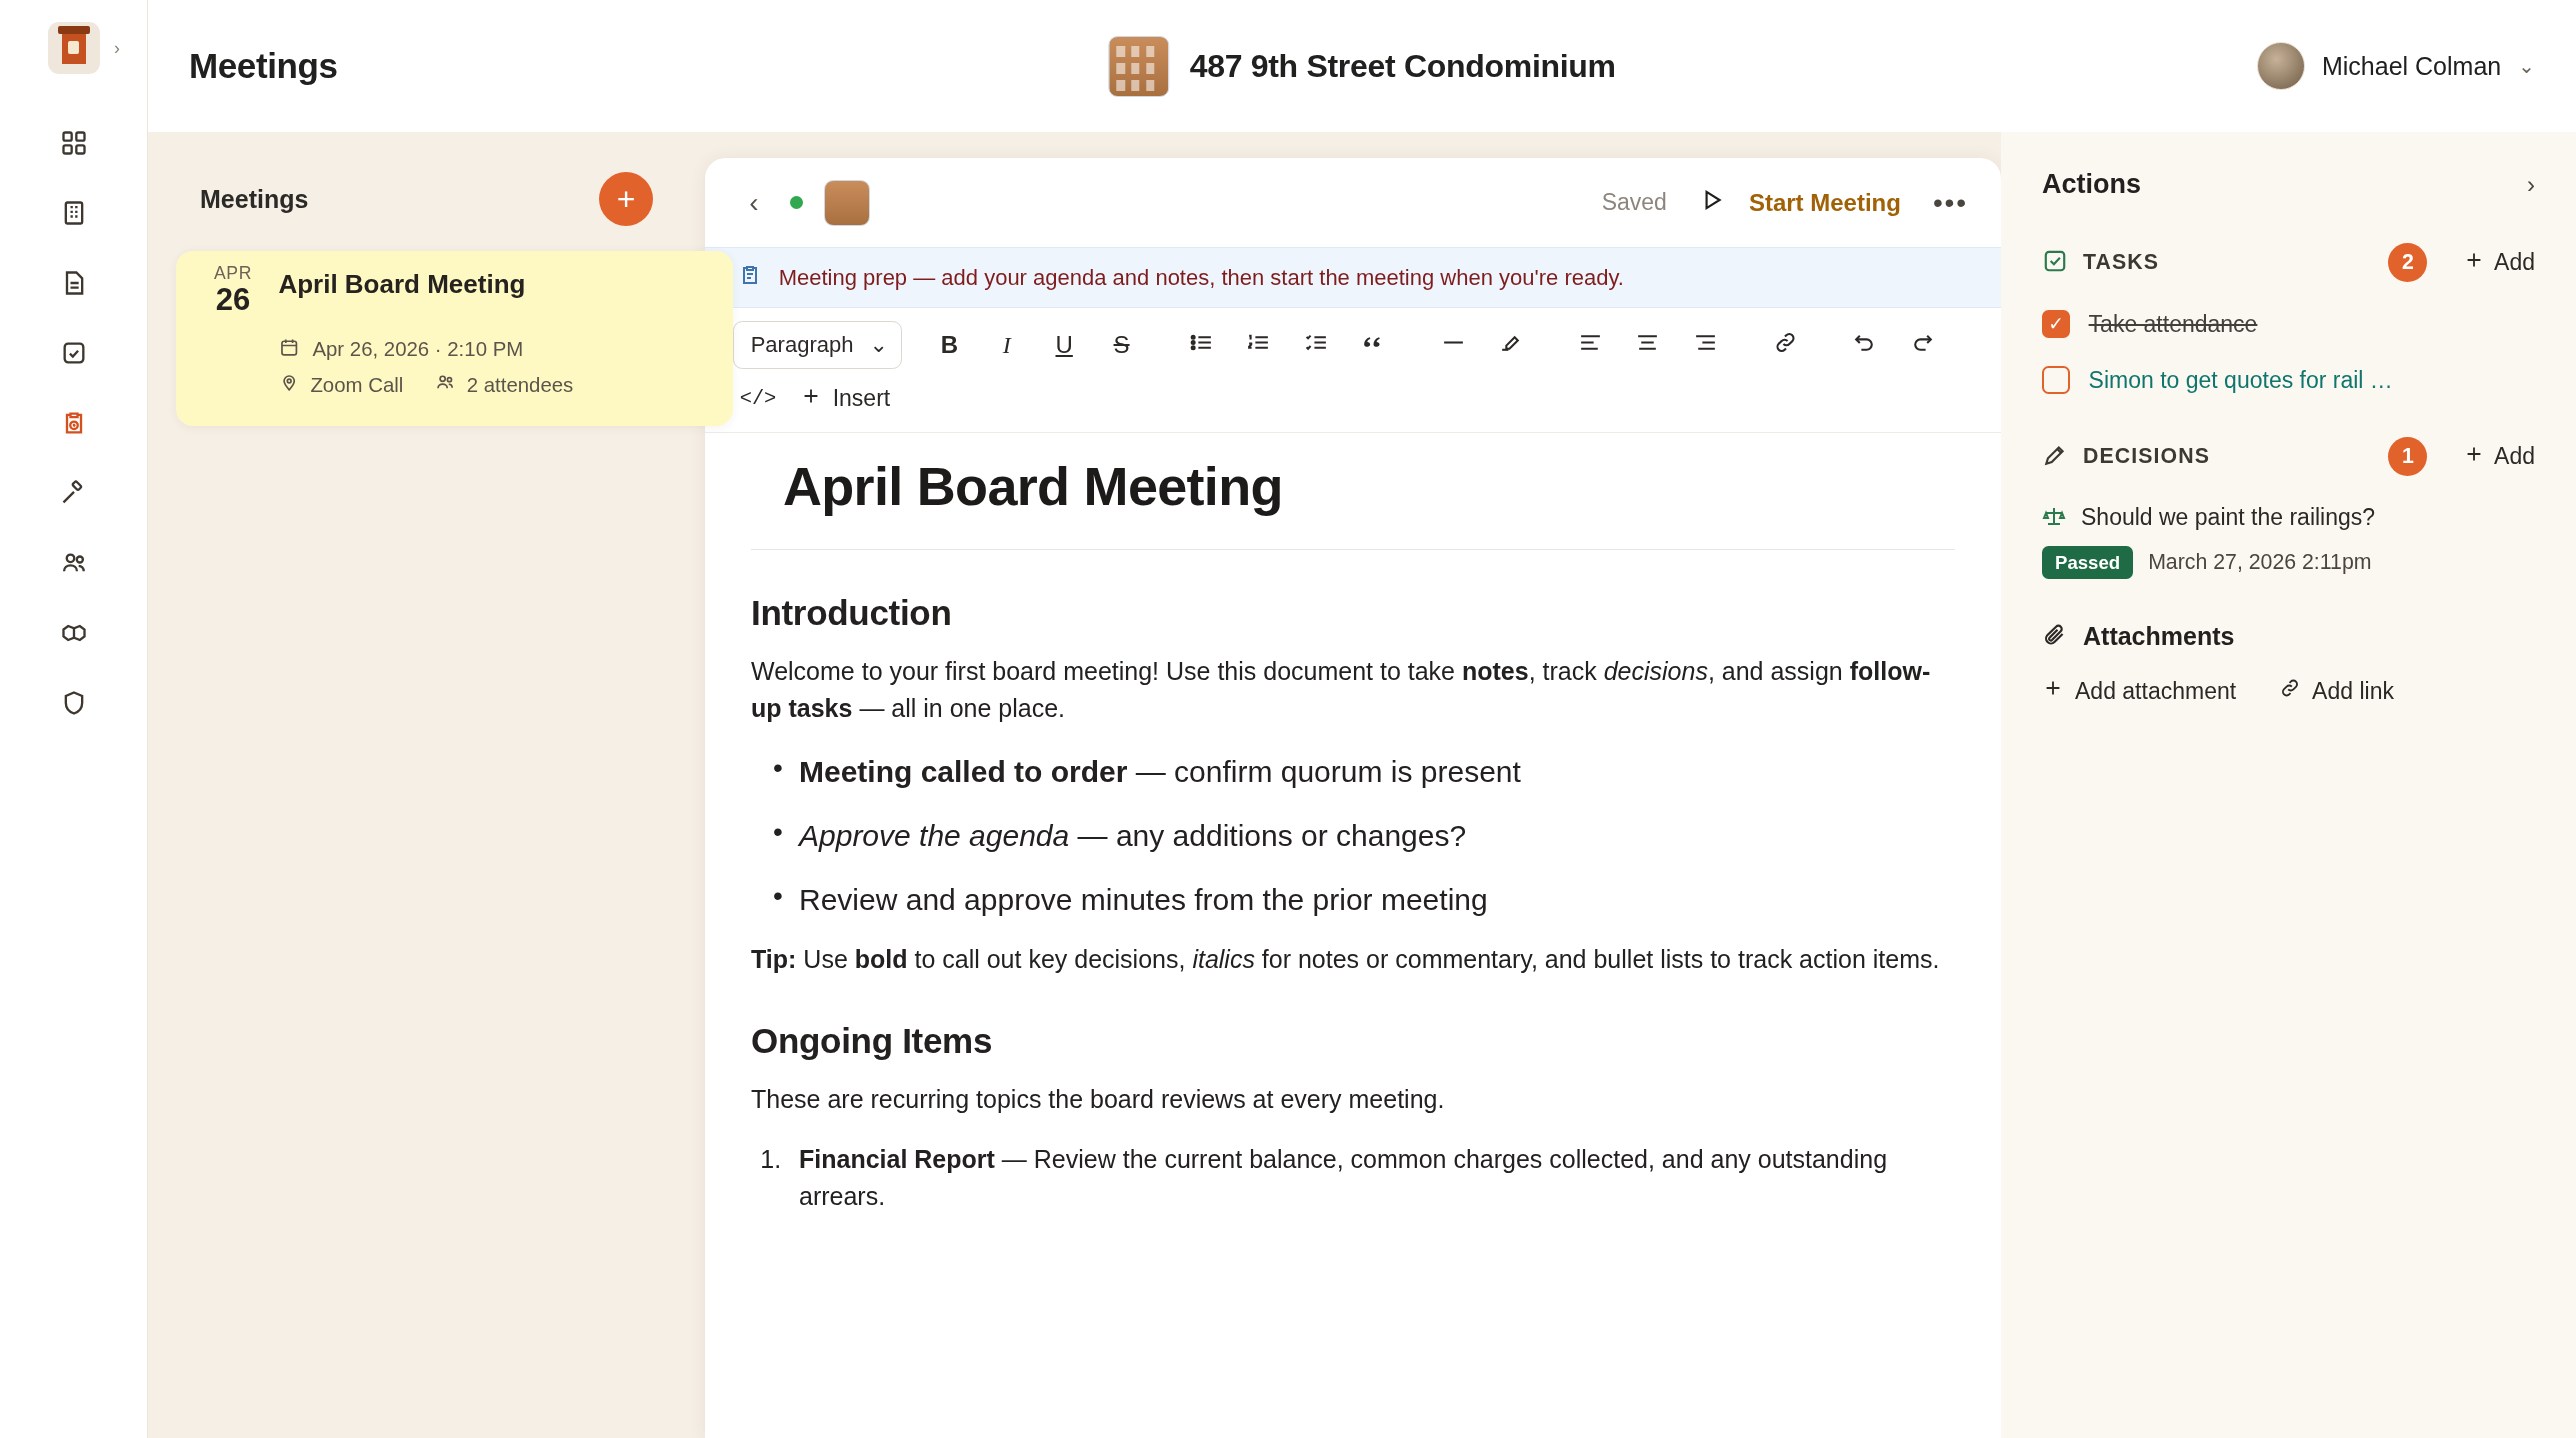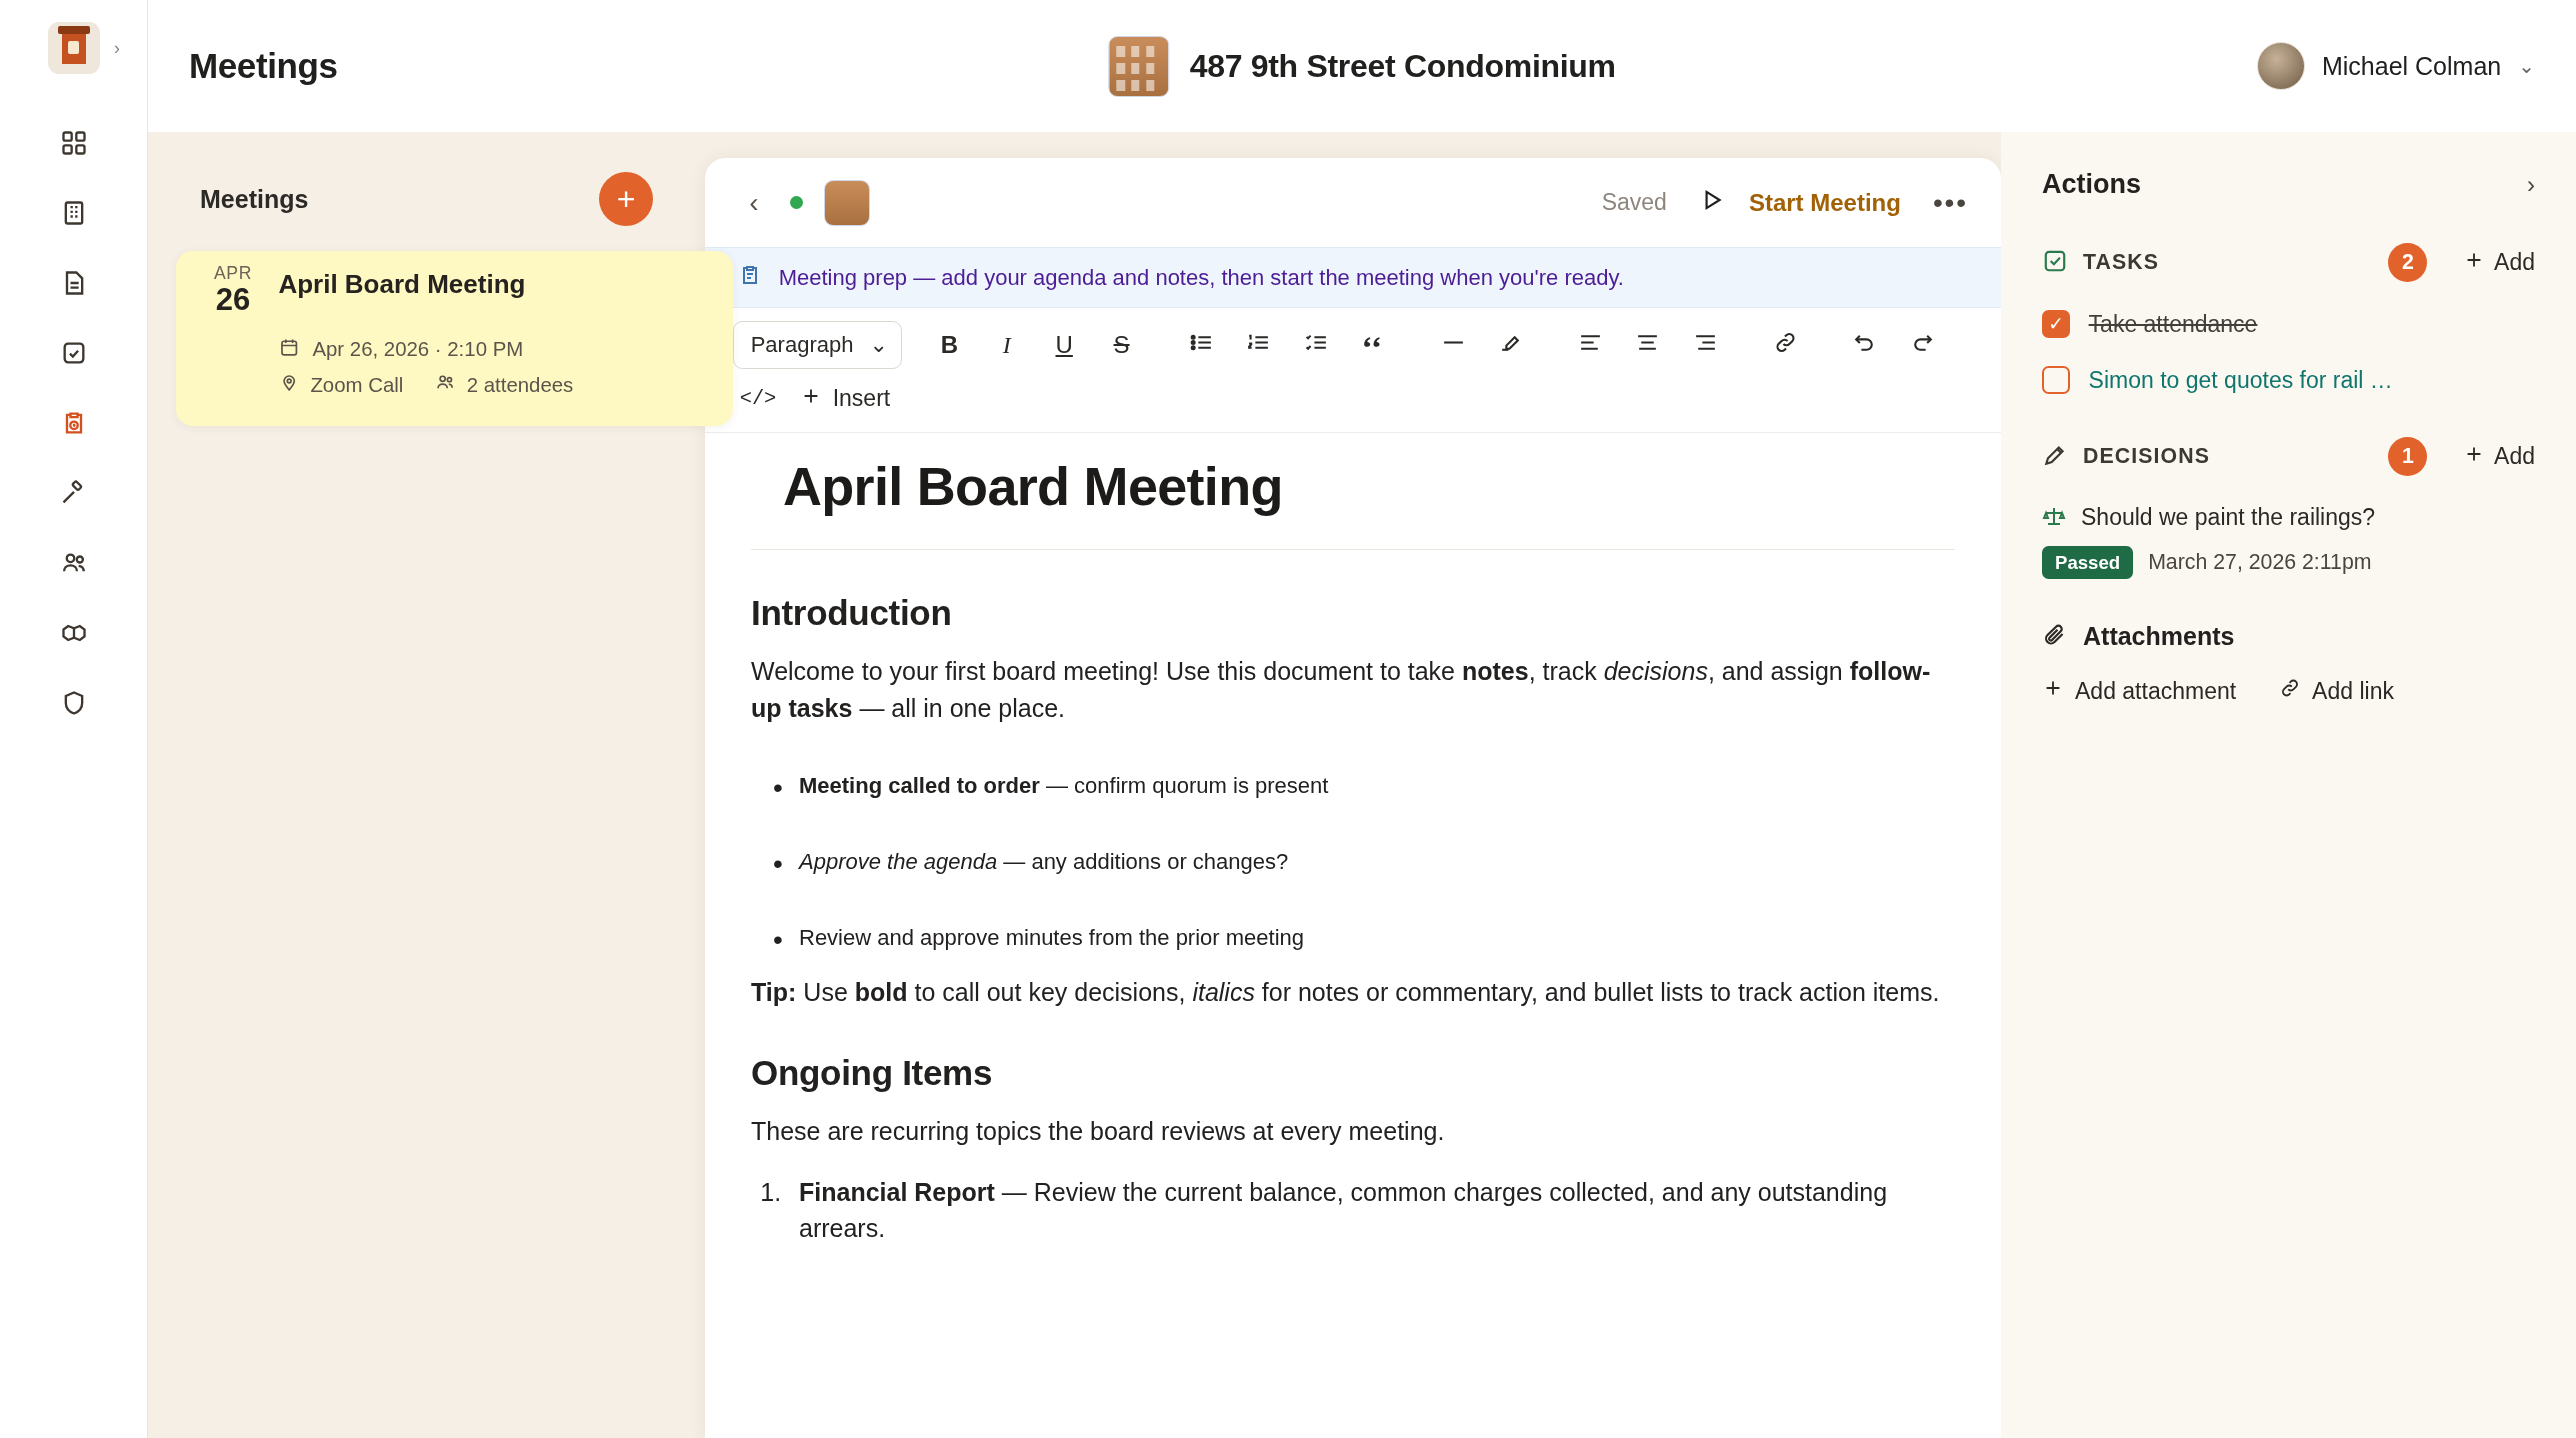--- a/index.html
+++ b/index.html
@@ -140,21 +140,21 @@
   .ed-avatar { width: 46px; height: 46px; border-radius: 9.3px;
     background: linear-gradient(#c98d5b, #a9703f); border: 1.9px solid #cfd6e4; }
   .ed-right { margin-left: auto; display: flex; align-items: center; gap: 32px;}
   .ed-saved { color: #8d867d; font-size: 23px; }
   .ed-start { display: flex; align-items: center; gap: 24px; font-size: 24px; font-weight: 700; color: #a16207;}
   .ed-more { font-size: 28px; color: #4a453f; letter-spacing: 1.9px;}
 
   .ed-banner {
     background: #eef5fd; border-top: 0.9px solid #dfeaf7; border-bottom: 0.9px solid #dfeaf7;
     height: 61px; display: flex; align-items: center; gap: 16.7px; padding: 0 33px;
-    color: #4c1d95; font-size: 22px; flex-shrink: 0;
+    color: #7f1d1d; font-size: 22px; flex-shrink: 0;
   }
   .ed-toolbar {
     padding: 13px 28px 9.3px 28px; flex-shrink: 0;
     border-bottom: 0.9px solid #efece7;
   }
   .tb-row { display: flex; align-items: center; gap: 7.4px; }
   .tb-row.second { margin-top: 5.6px; gap: 16.7px; }
   .tb-select {
     height: 48px; min-width: 169px; border: 0.9px solid #dcd7d0; border-radius: 9.3px;
     display: flex; align-items: center; justify-content: space-between;
@@ -174,21 +174,21 @@
     flex: 1; overflow: hidden; padding: 22px 0 0 0;
   }
   .doc-inner { padding: 0 78px; }
   .doc h1 { font-size: 54px; font-weight: 700; color: #1c1b19; letter-spacing: -0.7px; margin-bottom: 32px;}
   .doc-rule { border-top: 0.9px solid #e9e5df; margin: 0 46px 0 46px; }
   .doc-body { padding: 43px 46px 0 46px; color: #232120; }
   .doc-body h2 { font-size: 35px; font-weight: 700; margin-bottom: 20.4px; letter-spacing: -0.3px;}
   .doc-body h2.second { margin-top: 43px; }
   .doc-body p { font-size: 25px; line-height: 1.45; margin-bottom: 24px; }
   .doc-body ul { list-style: none; margin: 0 0 20.4px 0; }
-  .doc-body ul li { font-size: 22px; line-height: 1.45; margin-bottom: 20.4px; padding-left: 48px; position: relative; margin-top: 44px;}
+  .doc-body ul li { font-size: 30px; line-height: 1.45; margin-bottom: 20.4px; padding-left: 48px; position: relative;}
   .doc-body ul li:before {
     content: "•"; position: absolute; left: 22px; top: -1.9px; font-size: 28px;
   }
   .doc-body ol { margin: 0 0 0 0; list-style: none; counter-reset: it; }
   .doc-body ol li {
     font-size: 25px; line-height: 1.45; padding-left: 48px; position: relative; counter-increment: it;
   }
   .doc-body ol li:before {
     content: counter(it) "."; position: absolute; left: 9.3px; top: 0;
   }

